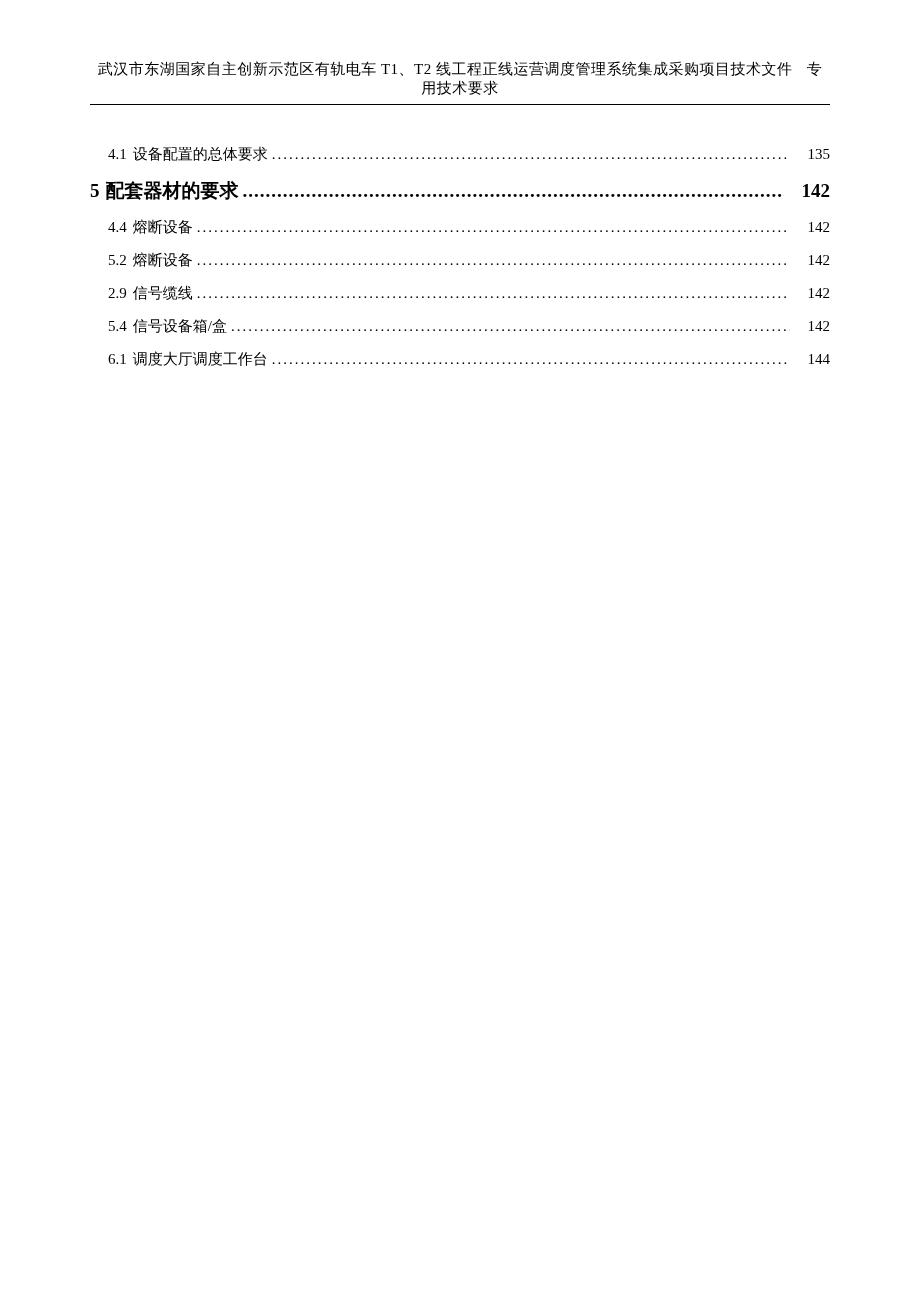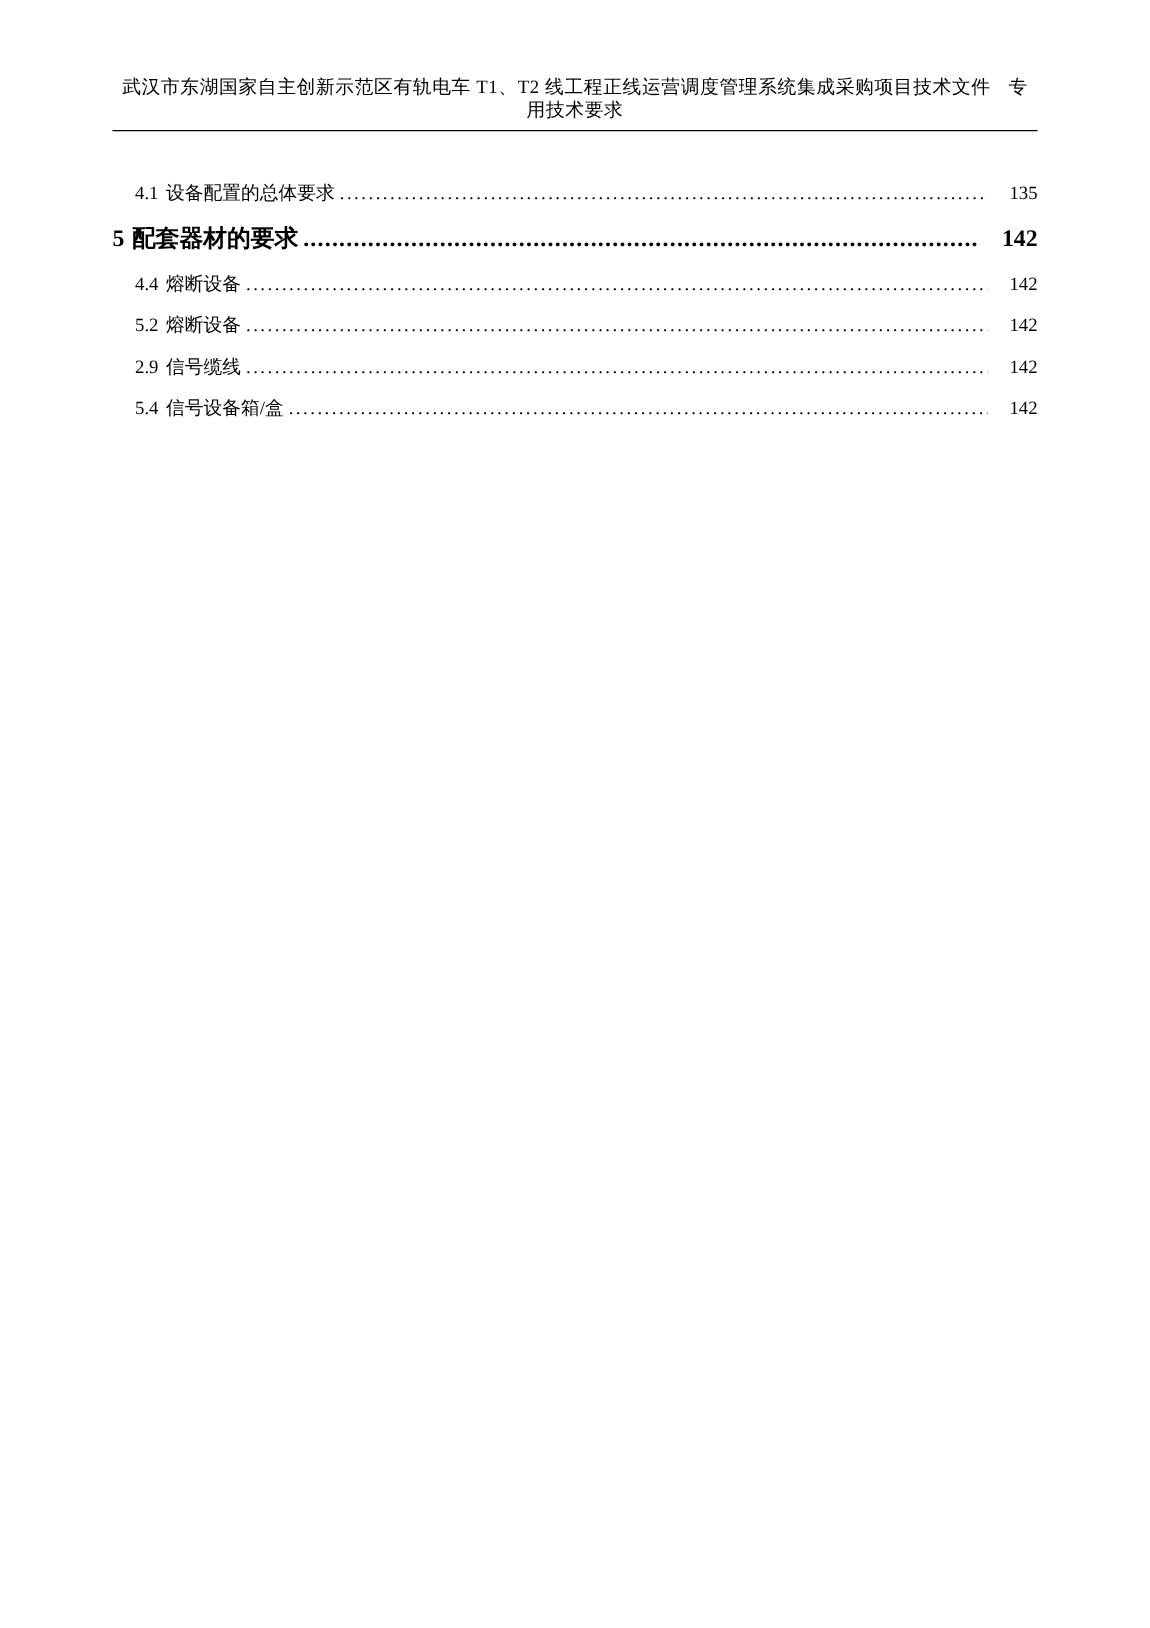--- a/index.html
+++ b/index.html
@@ -115,14 +115,20 @@
       <span class="toc-title">信号缆线</span>
       <span class="toc-dots"></span>
       <span class="toc-page">142</span>
     </div>
     <div class="toc-entry sub">
       <span class="toc-num">5.4</span>
       <span class="toc-title">信号设备箱/盒</span>
       <span class="toc-dots"></span>
       <span class="toc-page">142</span>
     </div>
+    <div class="toc-entry sub">
+      <span class="toc-num">6.1</span>
+      <span class="toc-title">调度大厅调度工作台</span>
+      <span class="toc-dots"></span>
+      <span class="toc-page">144</span>
+    </div>
   </div>
 </div>
 
 </body></html>

